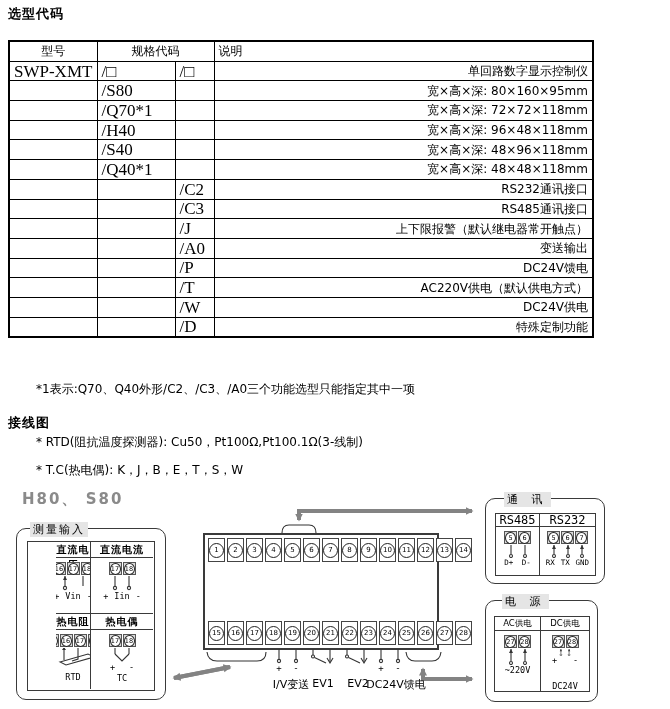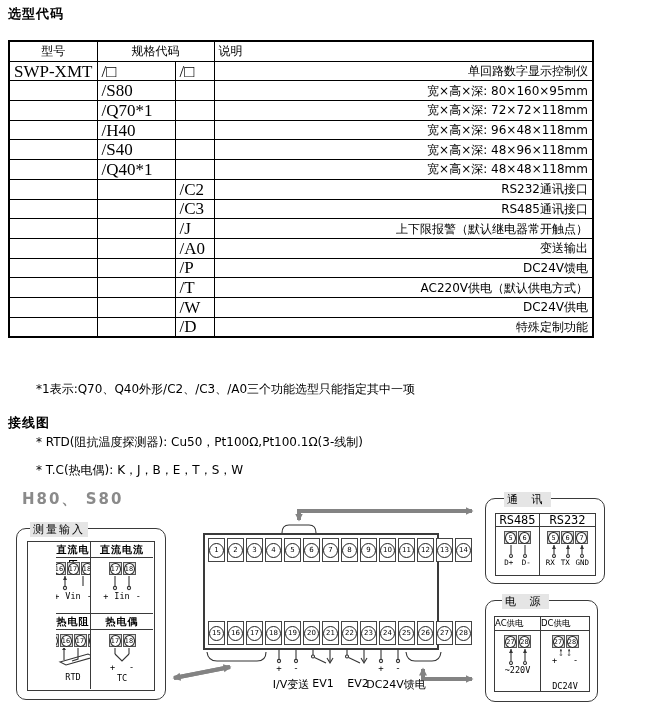--- a/index.html
+++ b/index.html
@@ -43,21 +43,21 @@
   .mcell{overflow:hidden;}
   .b-r{border-right:1px solid #3a3a3a;margin-left:28px;} .b-b{border-bottom:1px solid #3a3a3a;}
   .mhead{font-size:10px;font-weight:bold;text-align:center;height:15px;line-height:15px;
         border-bottom:1px solid #3a3a3a;letter-spacing:1px;}
   .trow{display:flex;justify-content:center;gap:1px;margin-top:4px;}
   .leads{display:block;margin:1px auto 0;}
   .lrow{display:flex;justify-content:center;gap:6px;font-family:"DejaVu Sans Mono",monospace;
         font-size:8.5px;line-height:10px;}
   .chead{font-size:12px;font-family:"DejaVu Sans Mono",monospace;width:100%;text-align:center;
         border-bottom:1px solid #3a3a3a;height:12px;line-height:12px;}
-  .phead{font-size:8.5px;width:100%;text-align:left;border-bottom:1px solid #3a3a3a;
+  .phead{font-size:8.5px;width:100%;text-align:center;border-bottom:1px solid #3a3a3a;
         height:13px;line-height:13px;}
   .sec{display:flex;flex-direction:column;align-items:center;}
   .clbl{display:flex;width:100%;justify-content:space-evenly;font-size:7.5px;
         font-family:"DejaVu Sans Mono",monospace;}
   .overlay{position:absolute;left:0;top:0;z-index:4;pointer-events:none;}
   .garrow{stroke:#838383;stroke-width:4;fill:none;}
   .thin{stroke:#333;stroke-width:1.1;fill:none;}
   .annot{position:absolute;font-size:11px;white-space:nowrap;transform:translateX(-50%);z-index:5;}
   .sign{position:absolute;font-size:9px;font-family:"DejaVu Sans Mono",monospace;
         transform:translateX(-50%);z-index:5;}

